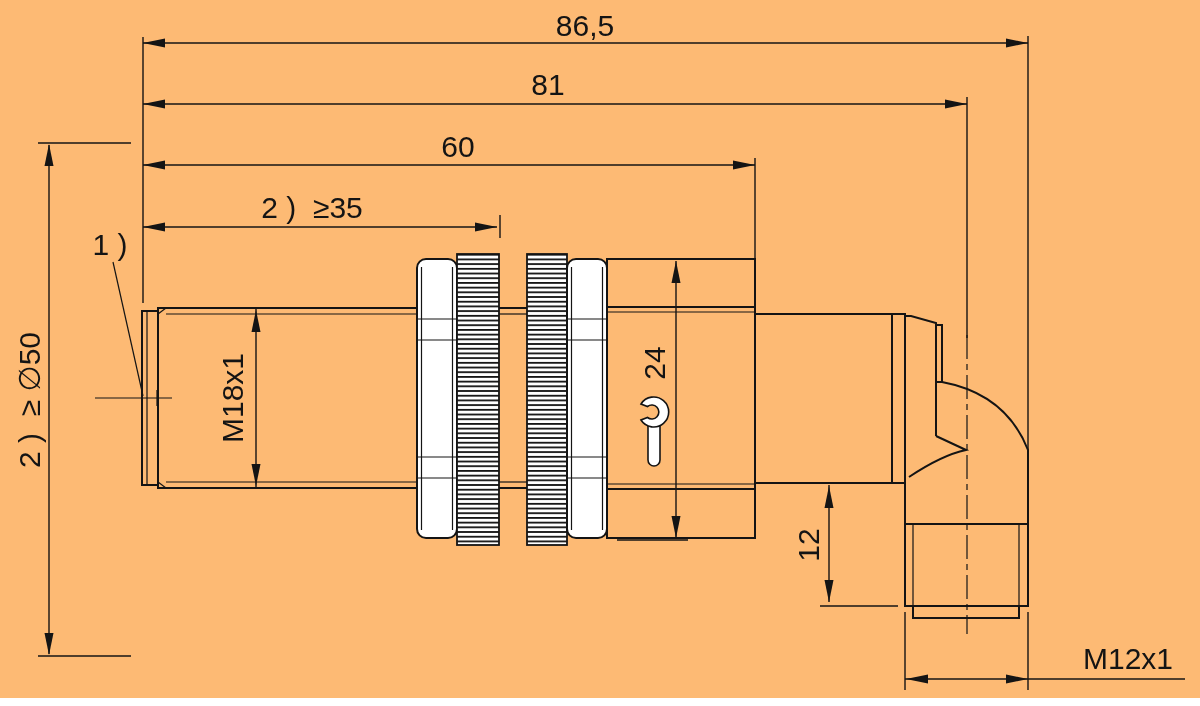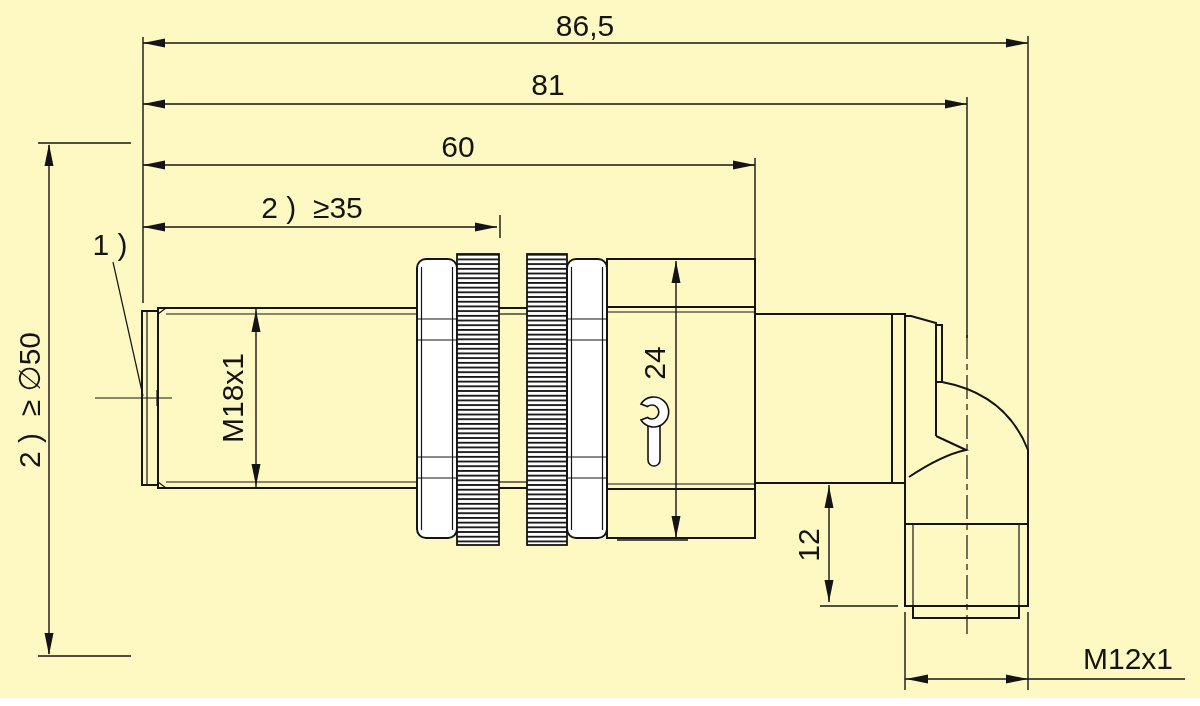--- a/index.html
+++ b/index.html
@@ -5,21 +5,21 @@
   html, body {
     margin: 0;
     padding: 0;
     background: #ffffff;
     font-family: "Liberation Sans", "DejaVu Sans", sans-serif;
   }
   .stage {
     position: relative;
     width: 1200px;
     height: 698px;
-    background: #fef9c3;
+    background: #fdba74;
     overflow: hidden;
   }
   svg { display: block; }
   svg text {
     white-space: pre;
     fill: #141414;
     font-family: "Liberation Sans", "DejaVu Sans", sans-serif;
     font-size: 30px;
   }
   .ol   { fill: none; stroke: #141414; stroke-width: 2; }

